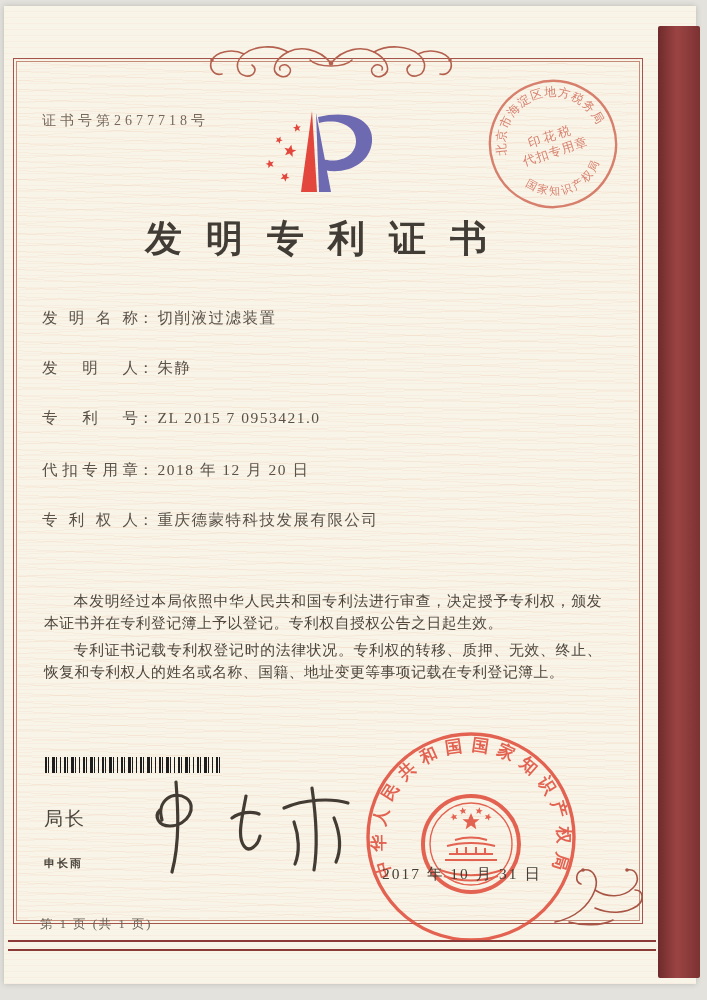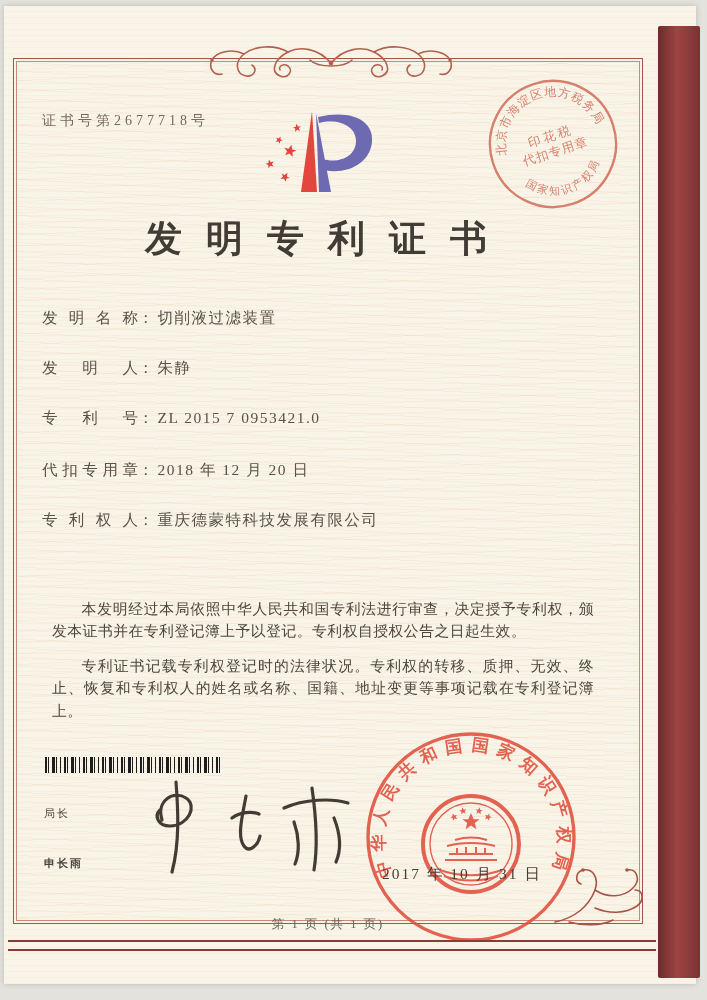--- a/index.html
+++ b/index.html
@@ -59,36 +59,36 @@
   .field-label{
     display:inline-block;width:96px;text-align:justify;text-align-last:justify;
     vertical-align:top;
   }
   .field-colon{display:inline-block;margin-right:4px;}
   .field-value{letter-spacing:1.5px;}
   .paragraphs{
     position:absolute;left:36px;top:580px;width:566px;
     font-size:14.8px;line-height:1.52;color:#4e463d;text-align:justify;
   }
-  .paragraphs p{margin:12px;text-indent:2em;letter-spacing:0.5px;}
+  .paragraphs p{margin:4px;text-indent:2em;letter-spacing:0.5px;}
   .barcode{
     position:absolute;left:41px;top:751px;width:178px;height:16px;
     background:
       repeating-linear-gradient(90deg,#1d1d1d 0 2px,rgba(0,0,0,0) 2px 3px,#1d1d1d 3px 4px,rgba(0,0,0,0) 4px 7px,#1d1d1d 7px 10px,rgba(0,0,0,0) 10px 11px,#1d1d1d 11px 12px,rgba(0,0,0,0) 12px 15px,#1d1d1d 15px 16px,rgba(0,0,0,0) 16px 19px);
   }
-  .director{position:absolute;left:40px;top:800px;font-size:11px;color:#4b443c;letter-spacing:2px;}
+  .director{position:absolute;left:40px;top:800px;font-size:19px;color:#4b443c;letter-spacing:2px;}
   .director-name{position:absolute;left:40px;top:850px;font-size:11px;color:#4b443c;letter-spacing:2px;font-weight:bold;}
   .signature{position:absolute;left:128px;top:770px;}
   .main-seal{position:absolute;left:352px;top:716px;opacity:.88;}
   .seal-date{
     position:absolute;left:378px;top:858px;font-size:15.5px;color:#453e35;letter-spacing:2px;
   }
   .footer{
-    position:absolute;left:0;top:910px;width:648px;text-align:center;
-    font-size:12.5px;color:#6c6257;letter-spacing:2px;
+    position:absolute;left:0;top:910px;width:648px;
+    font-size:12.5px;color:#6c6257;letter-spacing:2px;padding-left:36px;
   }
   svg text{font-family:"Liberation Serif","DejaVu Serif",serif;}
 </style>
 </head>
 <body>
 
 <svg width="0" height="0" style="position:absolute" aria-hidden="true">
   <defs>
     <path id="star5" d="M0,-10 L2.94,-3.09 L9.51,-3.09 L4.26,1.18 L5.88,8.09 L0,4 L-5.88,8.09 L-4.26,1.18 L-9.51,-3.09 L-2.94,-3.09 Z"></path>
   </defs>

